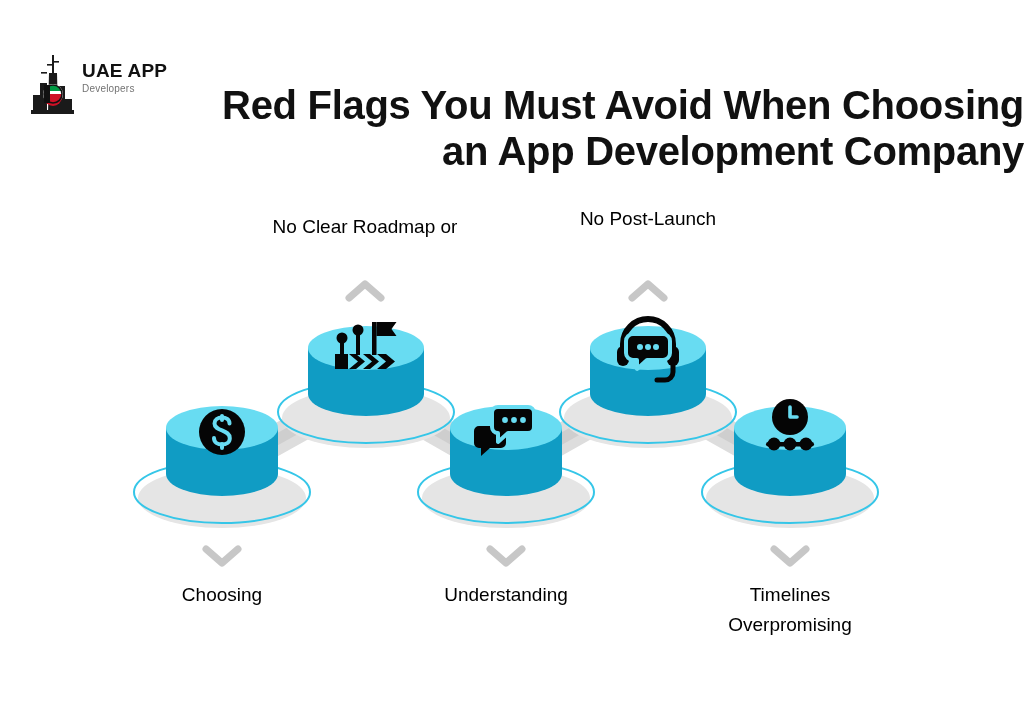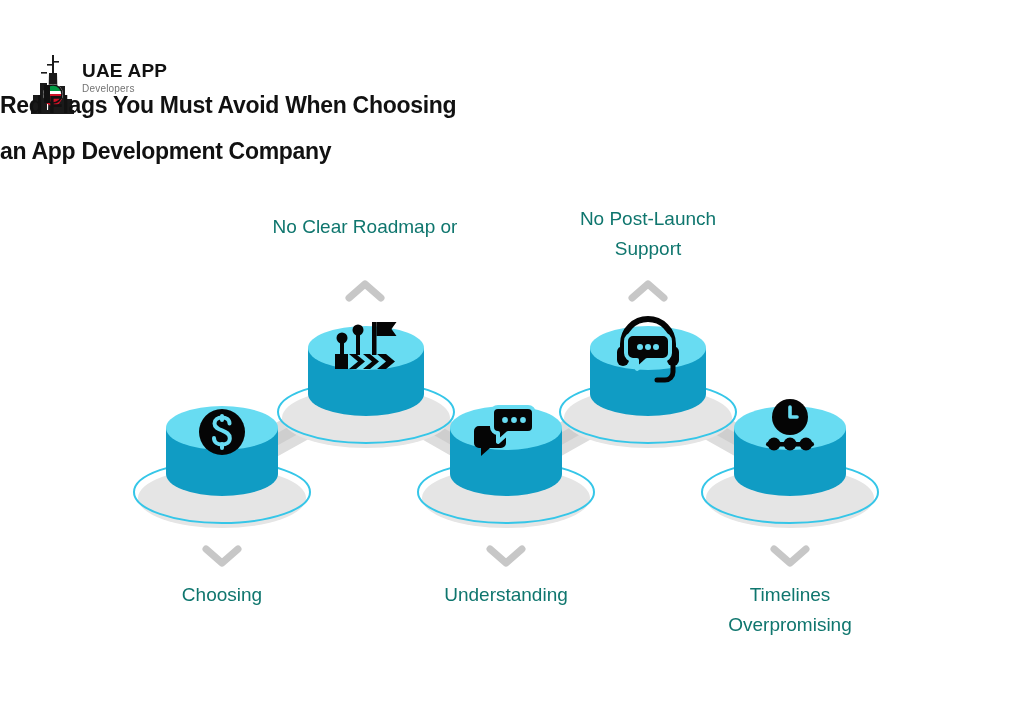--- a/index.html
+++ b/index.html
@@ -52,22 +52,22 @@
     line-height: 16px;
     color: #737373;
   }
 
   
   #title {
     position: absolute;
     left: 0;
     top: 82px;
     width: 1024px;
-    text-align: left;
-    font-size: 23px;
+    text-align: right;
+    font-size: 40px;
     font-weight: bold;
     line-height: 46px;
     letter-spacing: -0.3px;
     color: #111111;
   }
 
   
   #stage {
     position: absolute;
     left: 0;
@@ -80,21 +80,21 @@
     left: 0;
     top: 0;
   }
 
   
   .caption {
     position: absolute;
     text-align: center;
     font-size: 19px;
     line-height: 30px;
-    color: #0f766e;
+    color: #000000;
     font-weight: normal;
   }
   .caption-top { }
   .caption-bottom { }
 </style>
 </head>
 <body>
 
 <div id="logo">
   <div id="logo-mark">
@@ -285,21 +285,20 @@
       </g>
   </svg>
 </div>
 
 <div class="caption caption-top" style="left:235px; top:212px; width:260px;">
   <div>No Clear Roadmap or</div>
 </div>
 
 <div class="caption caption-top" style="left:528px; top:204px; width:240px;">
   <div>No Post-Launch</div>
-  <div>Support</div>
 </div>
 
 <div class="caption caption-bottom" style="left:97px; top:580px; width:250px;">
   <div>Choosing</div>
 </div>
 
 <div class="caption caption-bottom" style="left:376px; top:580px; width:260px;">
   <div>Understanding</div>
 </div>
 

